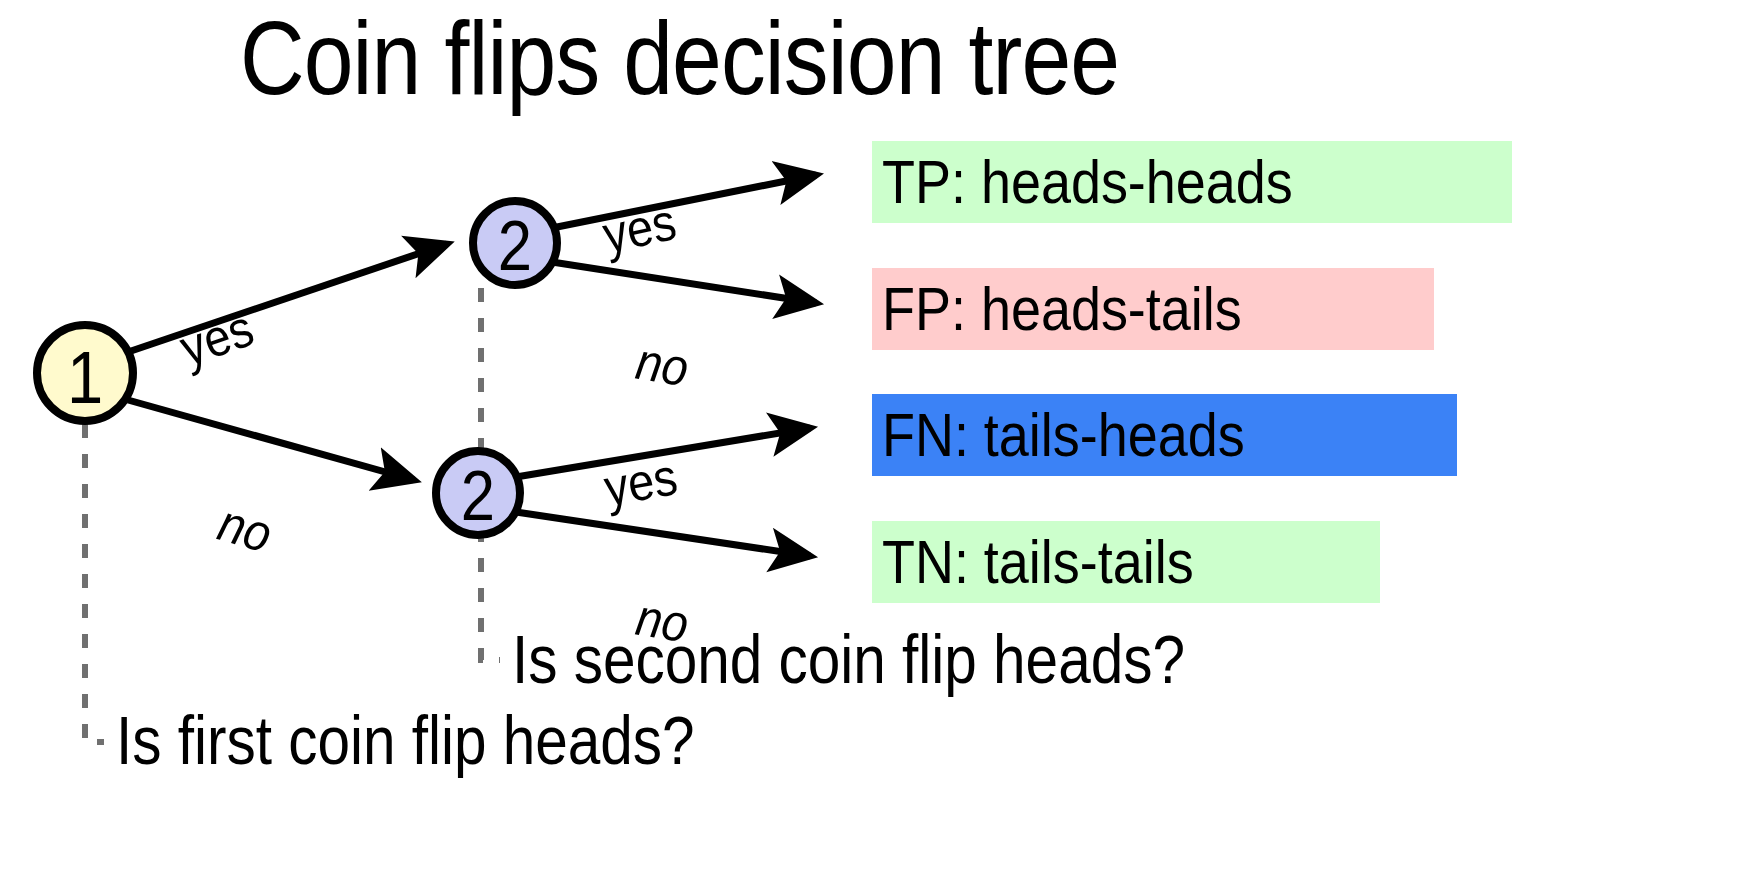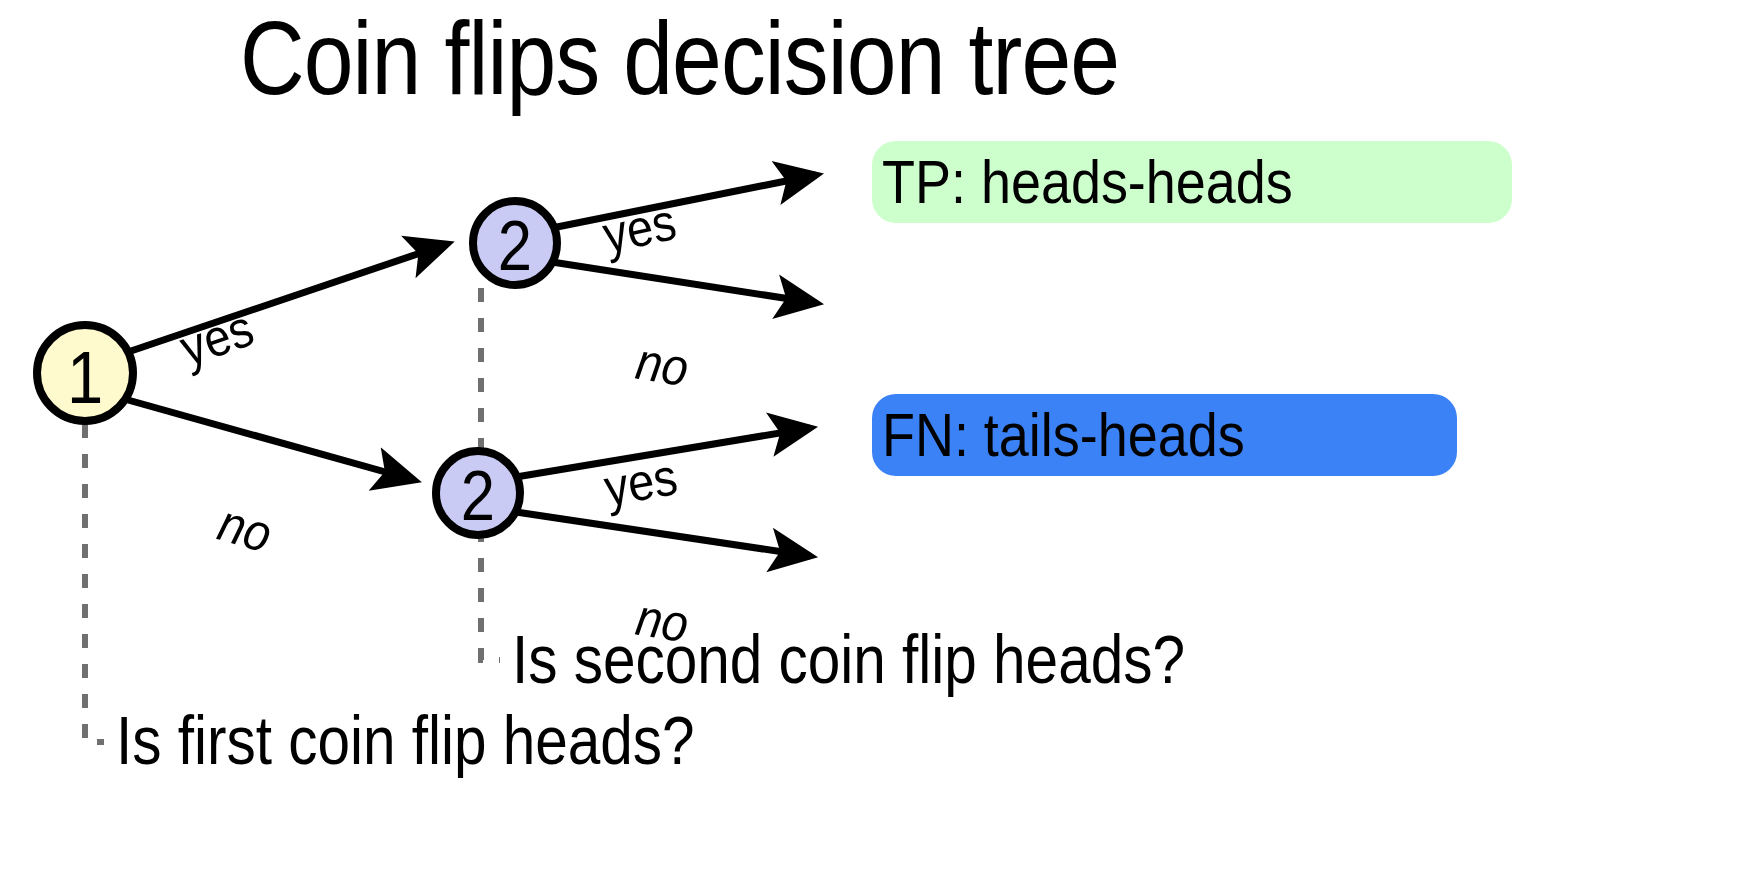--- a/index.html
+++ b/index.html
@@ -53,21 +53,20 @@
     transform: scaleX(0.9);
   }
   .outcome {
     position: absolute;
     color: #000000;
     font-size: 62px;
     line-height: 1.0;
     white-space: nowrap;
     padding: 10px 10px 14px 10px;
     box-sizing: border-box;
-    border-radius: 24px;
   }
   .outcome span {
     display: inline-block;
     transform: scaleX(0.87);
     transform-origin: left center;
   }
   .annot {
     position: absolute;
     color: #000000;
     font-size: 68px;
@@ -125,22 +124,28 @@
   <div class="edge-label" style="left:610px; top:205px; transform: rotate(-12deg) scaleX(0.9);">yes</div>
   <div class="edge-label" style="left:632px; top:330px; transform: rotate(9deg) scaleX(0.9); font-style:italic;">no</div>
 
   <div class="edge-label" style="left:610px; top:458px; transform: rotate(-10deg) scaleX(0.9);">yes</div>
   <div class="edge-label" style="left:632px; top:586px; transform: rotate(9deg) scaleX(0.9); font-style:italic;">no</div>
 
   <div class="outcome" style="left:872px; top:141px; width:640px; height:82px; background:#CCFFCC;">
     <span>TP: heads-heads</span>
   </div>
 
+  <div class="outcome" style="left:872px; top:268px; width:562px; height:82px; background:#FFCCCC;">
+    <span>FP: heads-tails</span>
+  </div>
 
   <div class="outcome" style="left:872px; top:394px; width:585px; height:82px; background:#3b82f6;">
     <span>FN: tails-heads</span>
   </div>
 
+  <div class="outcome" style="left:872px; top:521px; width:508px; height:82px; background:#CCFFCC;">
+    <span>TN: tails-tails</span>
+  </div>
 
   <div class="annot" style="left:512px; top:625px;">Is second coin flip heads?</div>
   <div class="annot" style="left:116px; top:706px;">Is first coin flip heads?</div>
 
 </div>
 
 </body></html>

